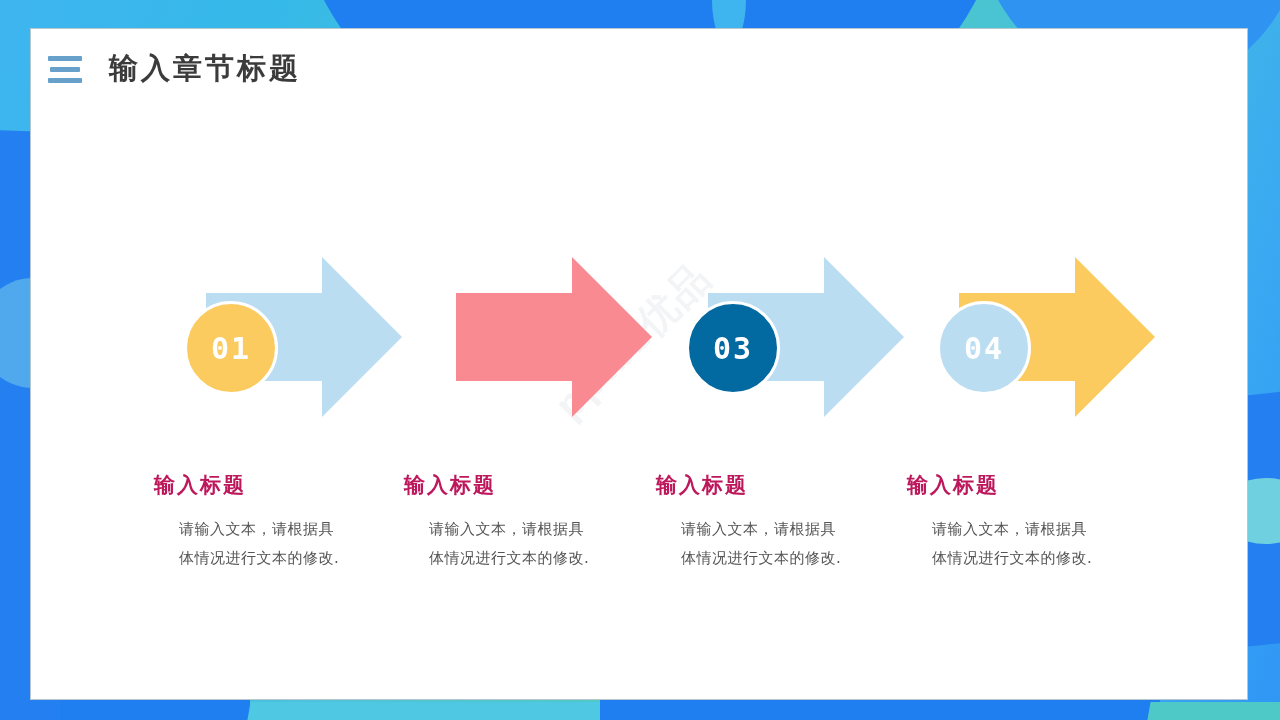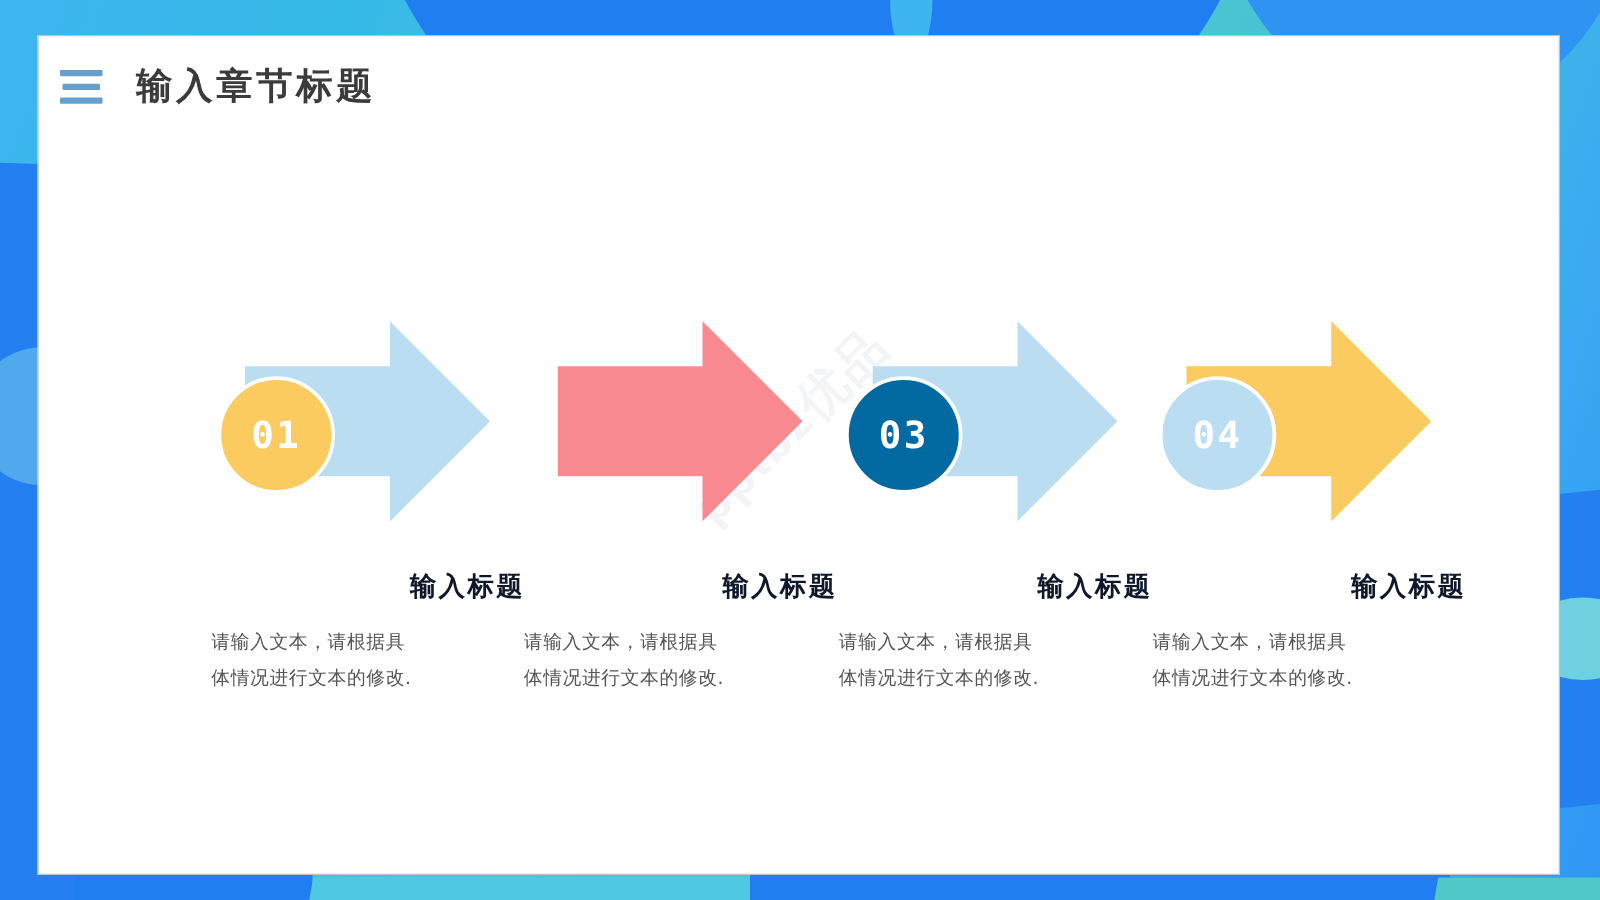--- a/index.html
+++ b/index.html
@@ -183,21 +183,21 @@
     color: rgba(140,150,170,0.10);
     letter-spacing: 2px;
     white-space: nowrap;
     pointer-events: none;
     user-select: none;
   }
 
   
   #steps {
     position: absolute;
-    left: 3px;
+    left: 13px;
     top: 0;
     width: 100%;
     height: 100%;
   }
   .step {
     position: absolute;
     top: 212px;
     width: 300px;
     height: 370px;
   }
@@ -230,26 +230,26 @@
     align-items: center;
     justify-content: center;
     color: #ffffff;
     font-size: 30px;
     font-weight: bold;
     letter-spacing: 2px;
     font-family: "DejaVu Sans Mono", "Liberation Mono", monospace;
   }
 
   .step-title {
-    text-align: right;
+    text-align: left;
     width: 276px;
-    margin-top: 24px;
+    margin-top: 40px;
     font-size: 21px;
     font-weight: bold;
-    color: #0f172a;
+    color: #be185d;
     letter-spacing: 2px;
     font-family: "DejaVu Sans", "Liberation Sans", sans-serif;
   }
   .step-desc {
     text-align: left;
     width: 250px;
     margin: 16px auto 0 auto;
     font-size: 15px;
     line-height: 1.95;
     color: #555555;

